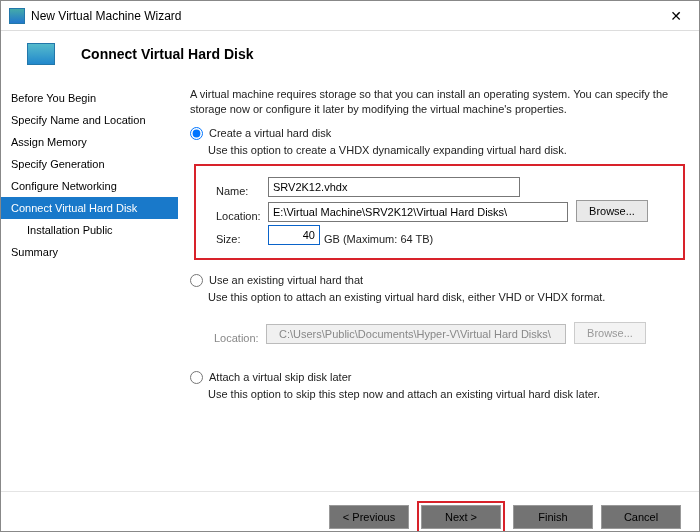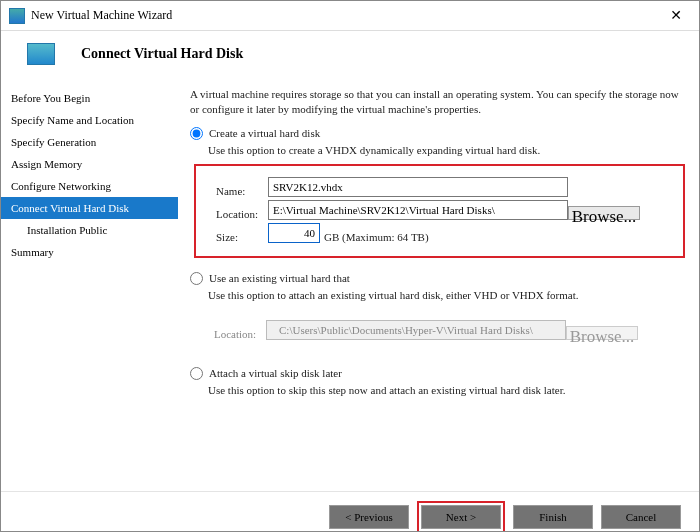--- a/index.html
+++ b/index.html
@@ -1,15 +1,15 @@
 <!DOCTYPE html>
 <html><head>
   <meta charset="utf-8">
   <style>
-    * { box-sizing: border-box; margin: 0; padding: 0; font-family: Liberation Serif, serif; }
+    * { box-sizing: border-box; margin: 0; padding: 0; font-family: Liberation Sans, sans-serif; }
     body { width: 700px; height: 532px; background: #fff; border: 1px solid #888; font-size: 11px; color: #000; overflow: hidden; }
 
     
     .titlebar { height: 30px; display: flex; align-items: center; padding: 0 8px; border-bottom: 1px solid #ddd; }
     .titlebar .tb-icon { width: 16px; height: 16px; background: linear-gradient(#4aa,#27c); border:1px solid #27a; margin-right: 6px;}
     .titlebar .tb-title { flex:1; font-size: 12px; }
     .titlebar .close { font-size: 14px; width: 30px; text-align:center; cursor: pointer;}
 
     
     .header { padding: 12px 16px 18px 16px; display:flex; align-items:center; }
@@ -30,21 +30,21 @@
     .opt-head { display:flex; align-items:center; margin-bottom: 4px;}
     .opt-head input[type=radio]{ margin-right:6px; }
     .opt-desc { margin-left: 18px; margin-bottom: 8px;}
     .group { margin-left: 4px; padding: 8px 8px 10px 8px; }
     .group.highlight { border: 2px solid #d8222a; }
     .row { display:flex; align-items:flex-end; margin: 3px 0;}
     .row .lbl { width: 64px; padding-left: 12px;}
     .row .lbl.dis { color:#888;}
     .tin { height:20px; border:1px solid #777; padding: 1px 4px; font-size:11px; background:#fff; }
     .tin.dis { background:#f0f0f0; color:#888; border-color:#bbb;padding-left:12px;}
-    .btn-small { height:14px; width:72px; background:#e9e9e9; border:1px solid #999; font-size:17px; cursor:pointer;}
+    .btn-small { height:22px; width:72px; margin-left:8px; background:#e9e9e9; border:1px solid #999; font-size:11px; cursor:pointer;}
     .btn-small.dis { color:#999; border-color:#ccc; background:#f3f3f3; }
     .size-box{ border:1px solid #0a63c9; }
 
     
     .footer { height: 50px; display:flex; justify-content:flex-end; align-items:center; padding-right:18px; gap:8px; border-top:1px solid #e4e4e4;}
     .fbtn { width:80px; height:24px; background:#737373; border:1px solid #999; font-size:11px; cursor:pointer;}
     .nextwrap { border:2px solid #d8222a; padding:2px;}
   </style>
 </head>
 <body>
@@ -58,41 +58,41 @@
 <div class="header">
   <div class="hicon"></div>
   <h1>Connect Virtual Hard Disk</h1>
 </div>
 
 <div class="split">
 
   <div class="sidebar">
     <div class="step">Before You Begin</div>
     <div class="step">Specify Name and Location</div>
+    <div class="step">Assign Memory</div>
     <div class="step">Specify Generation</div>
-    <div class="step">Assign Memory</div>
     <div class="step">Configure Networking</div>
     <div class="step sel">Connect Virtual Hard Disk</div>
     <div class="step sub">Installation Public</div>
     <div class="step">Summary</div>
   </div>
 
   <div class="content">
     <div class="intro">A virtual machine requires storage so that you can install an operating system. You can specify the storage now or configure it later by modifying the virtual machine's properties.</div>
 
     <div class="opt">
       <div class="opt-head">
         <input type="radio" name="vhd" checked="" style="">
         <span>Create a virtual hard disk</span>
       </div>
       <div class="opt-desc">Use this option to create a VHDX dynamically expanding virtual hard disk.</div>
       <div class="group highlight">
         <div class="row">
           <div class="lbl">Name:</div>
-          <input class="tin" style="width: 300px;" value="SRV2K12.vhdx">
+          <input class="tin" style="width: 252px;" value="SRV2K12.vhdx">
         </div>
         <div class="row">
           <div class="lbl">Location:</div>
           <input class="tin" style="width: 300px;" value="E:\Virtual Machine\SRV2K12\Virtual Hard Disks\">
           <button class="btn-small">Browse...</button>
         </div>
         <div class="row">
           <div class="lbl">Size:</div>
           <input class="tin size-box" style="width: 52px; text-align: right;" value="40">
           <span style="margin-left:4px">GB (Maximum: 64 TB)</span>

